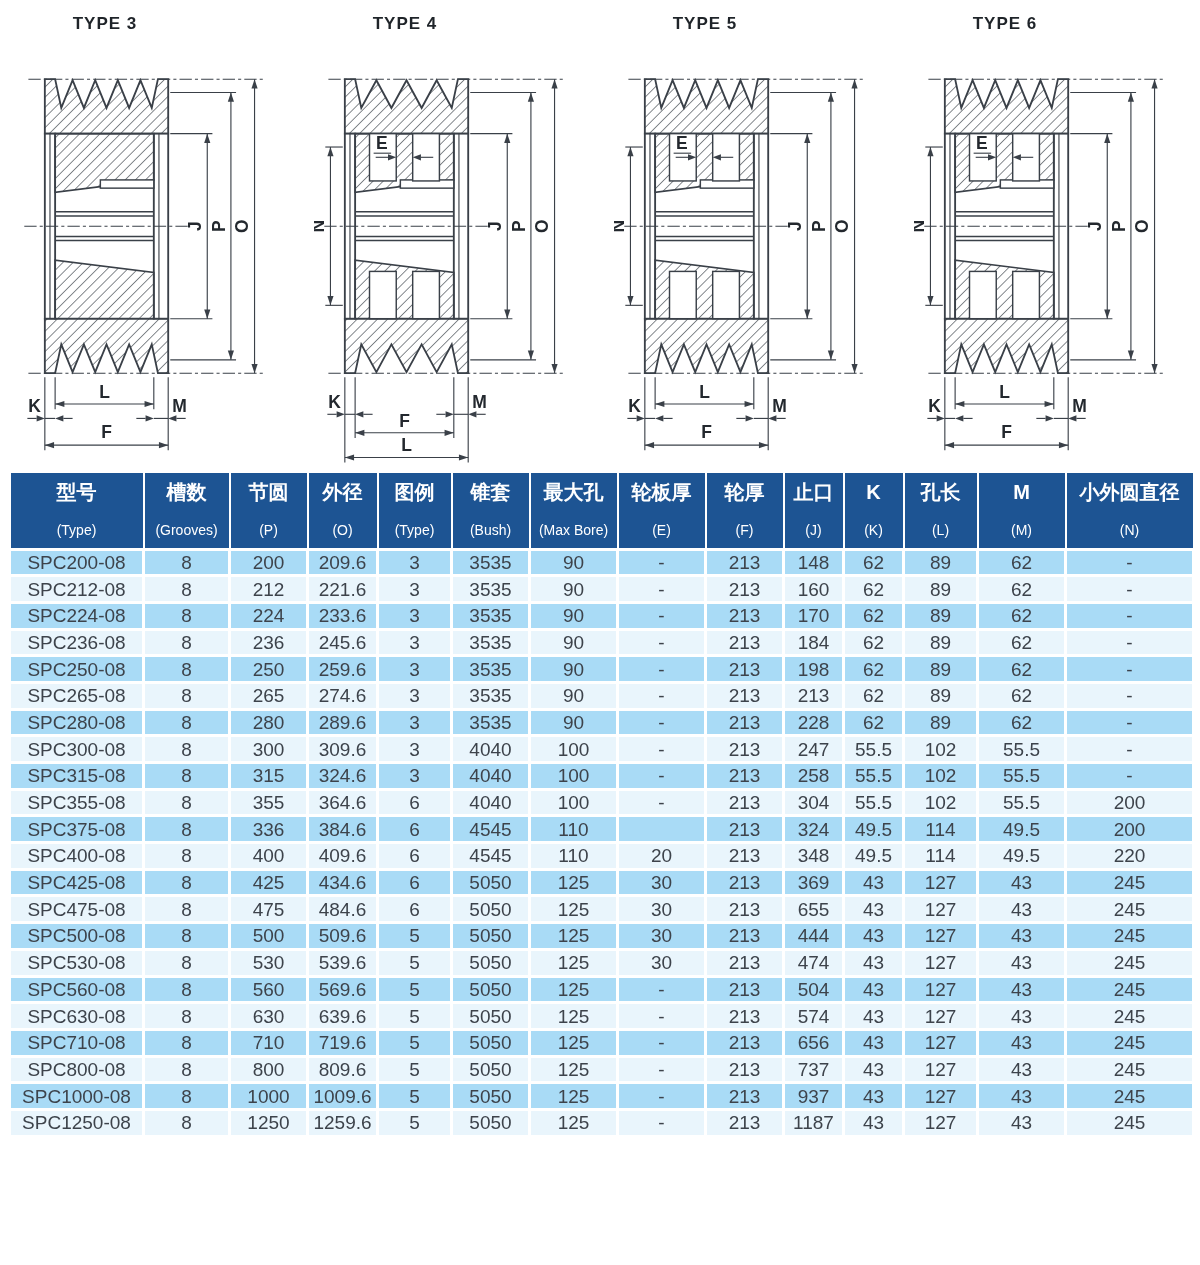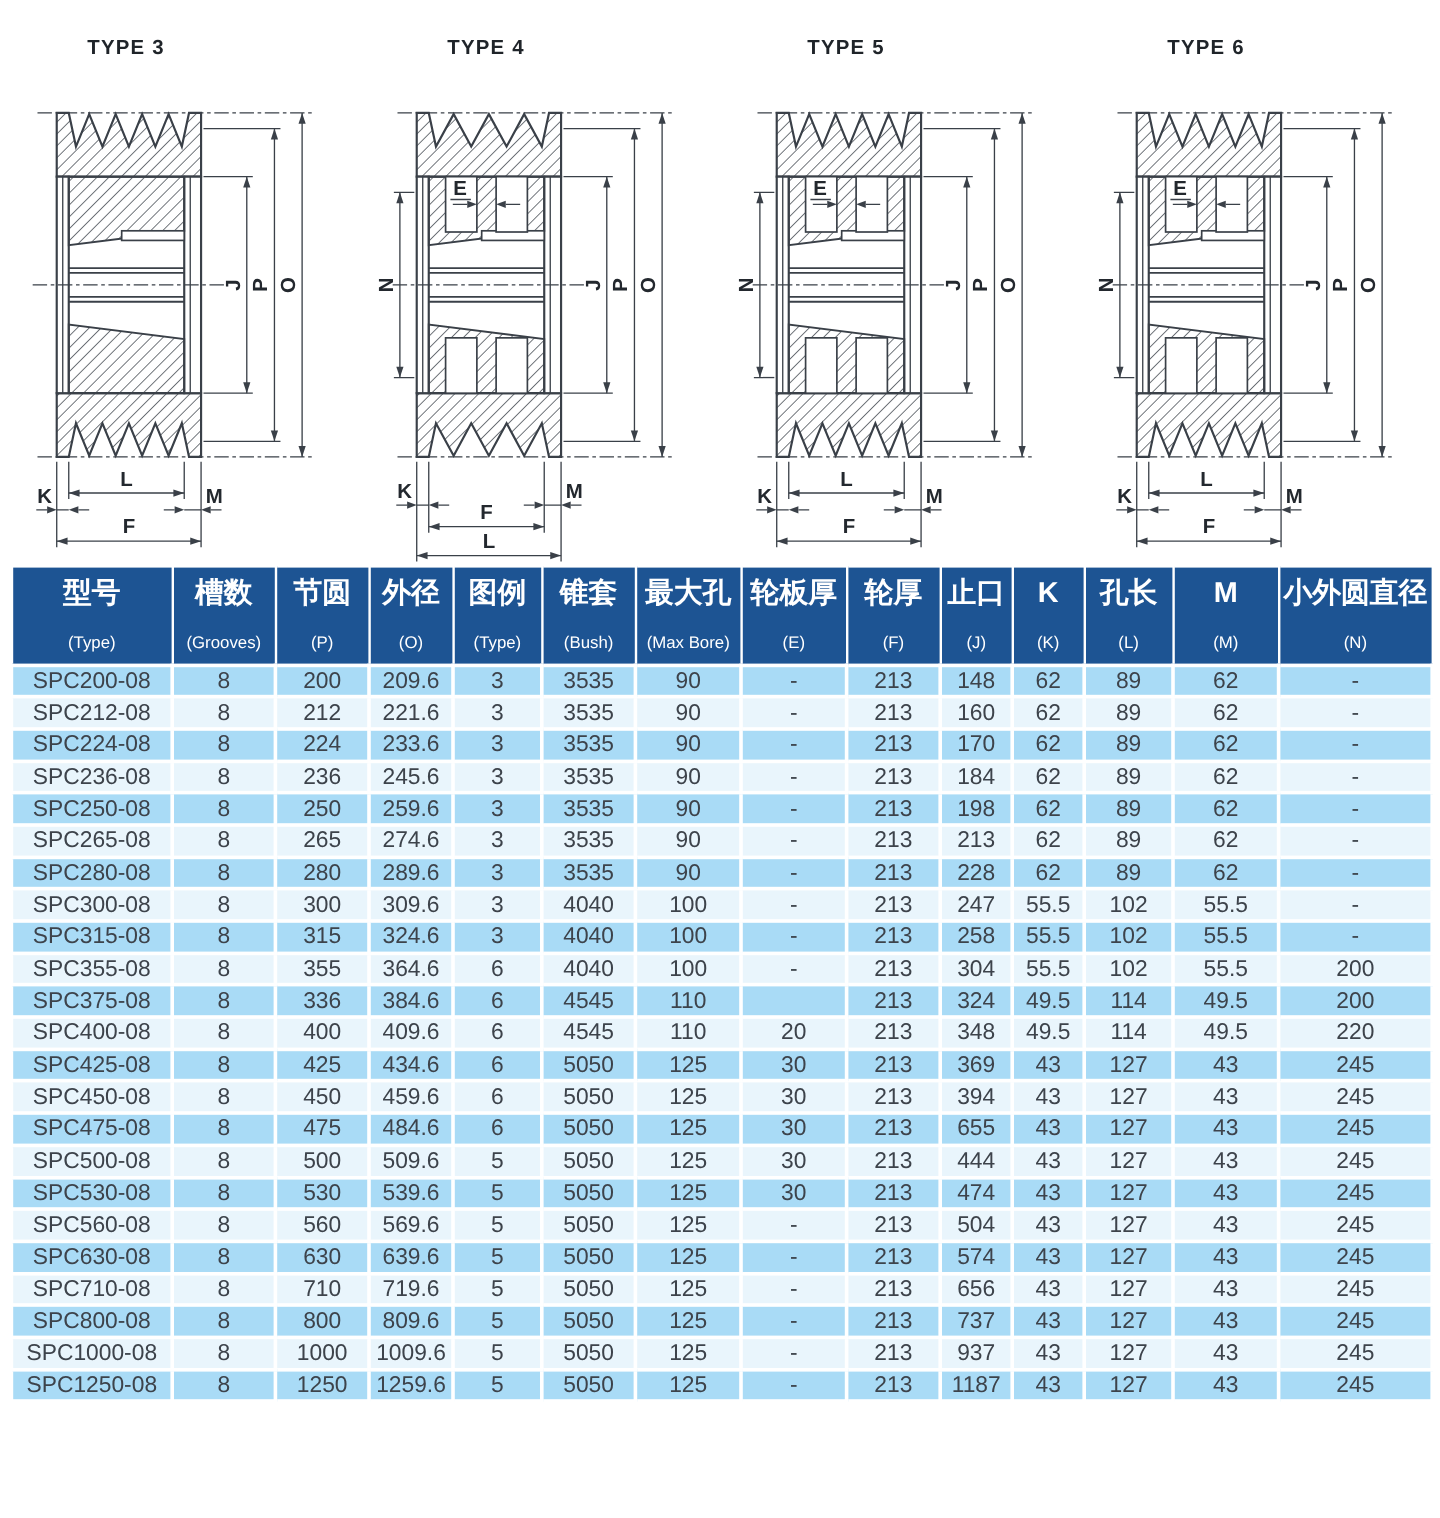--- a/index.html
+++ b/index.html
@@ -11,32 +11,32 @@
     --line:#3a4048;
   }
   *{box-sizing:border-box;margin:0;padding:0;}
   html,body{width:1200px;background:#fff;font-family:"Liberation Sans",sans-serif;}
   body{height:1265px;overflow:hidden;}
 
   
   .diagrams{display:flex;width:1200px;height:471px;padding:6px 0 0 0;}
   .dg-block{width:300px;display:flex;flex-direction:column;align-items:flex-start;}
   .dg-title{width:210px;text-align:center;font-size:17px;font-weight:bold;
-            color:#1f2429;letter-spacing:1px;margin:24px 0 2px 0;}
+            color:#1f2429;letter-spacing:1px;margin:8px 0 2px 0;}
   .dg-svg{width:257px;height:auto;margin-left:14px;display:block;}
   svg text{font-family:"Liberation Sans",sans-serif;font-size:17px;font-weight:bold;fill:#23282e;}
 
   
   .tbl-wrap{padding:0 8px;}
   table.data-table{width:1184px;border-collapse:collapse;table-layout:fixed;}
   .data-table th{
     background:var(--header-bg);color:#fff;text-align:center;vertical-align:middle;
     border:2px solid var(--grid);padding:7px 1px 8px 1px;height:72px;
   }
-  .data-table th .zh{display:block;font-size:24px;font-weight:600;line-height:1.25;}
+  .data-table th .zh{display:block;font-size:20px;font-weight:600;line-height:1.25;}
   .data-table th .en{display:block;font-size:14px;font-weight:400;line-height:1.25;margin-top:17px;}
   .data-table td{
     border:3px solid var(--grid);text-align:center;vertical-align:middle;
     font-size:19px;color:var(--text);height:26.7px;padding:0;line-height:1;
   }
   .data-table tr:nth-child(odd) td{background:var(--row-alt);}
   .data-table tr:nth-child(even) td{background:var(--row-light);}
 </style>
 </head>
 <body>
@@ -653,36 +653,20 @@
           <td>125</td>
           <td>30</td>
           <td>213</td>
           <td>369</td>
           <td>43</td>
           <td>127</td>
           <td>43</td>
           <td>245</td>
         </tr>
         <tr>
-          <td>SPC450-08</td>
-          <td>8</td>
-          <td>450</td>
-          <td>459.6</td>
-          <td>6</td>
-          <td>5050</td>
-          <td>125</td>
-          <td>30</td>
-          <td>213</td>
-          <td>394</td>
-          <td>43</td>
-          <td>127</td>
-          <td>43</td>
-          <td>245</td>
-        </tr>
-        <tr>
           <td>SPC475-08</td>
           <td>8</td>
           <td>475</td>
           <td>484.6</td>
           <td>6</td>
           <td>5050</td>
           <td>125</td>
           <td>30</td>
           <td>213</td>
           <td>655</td>

